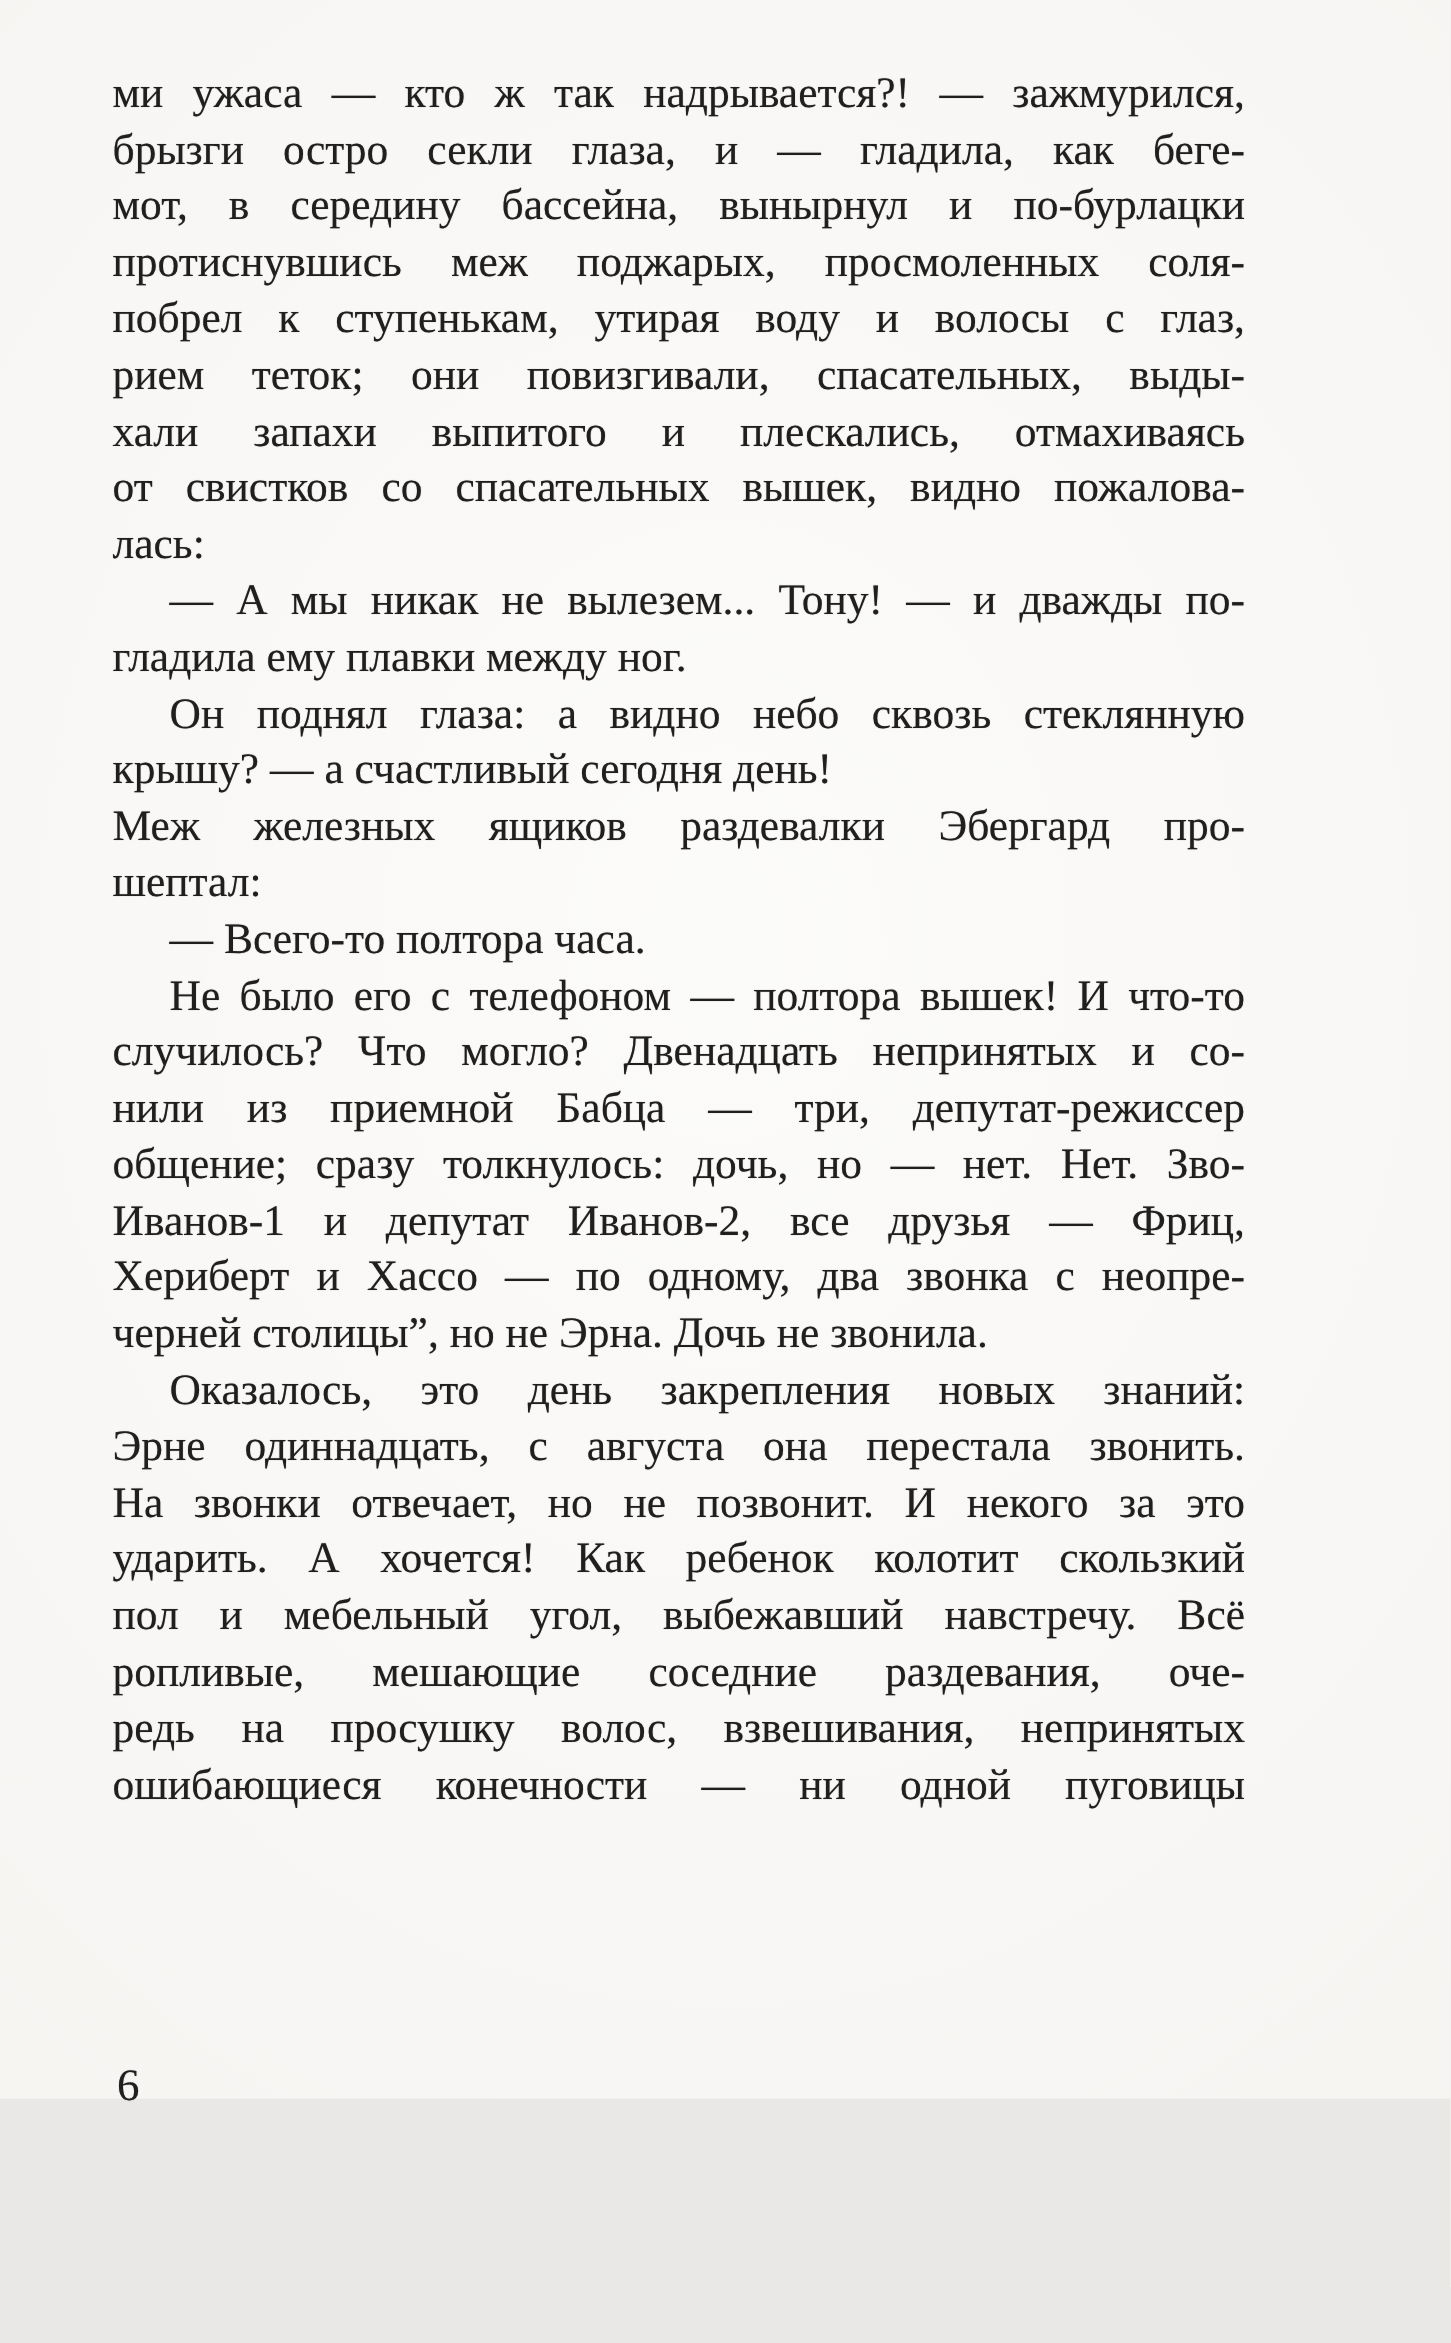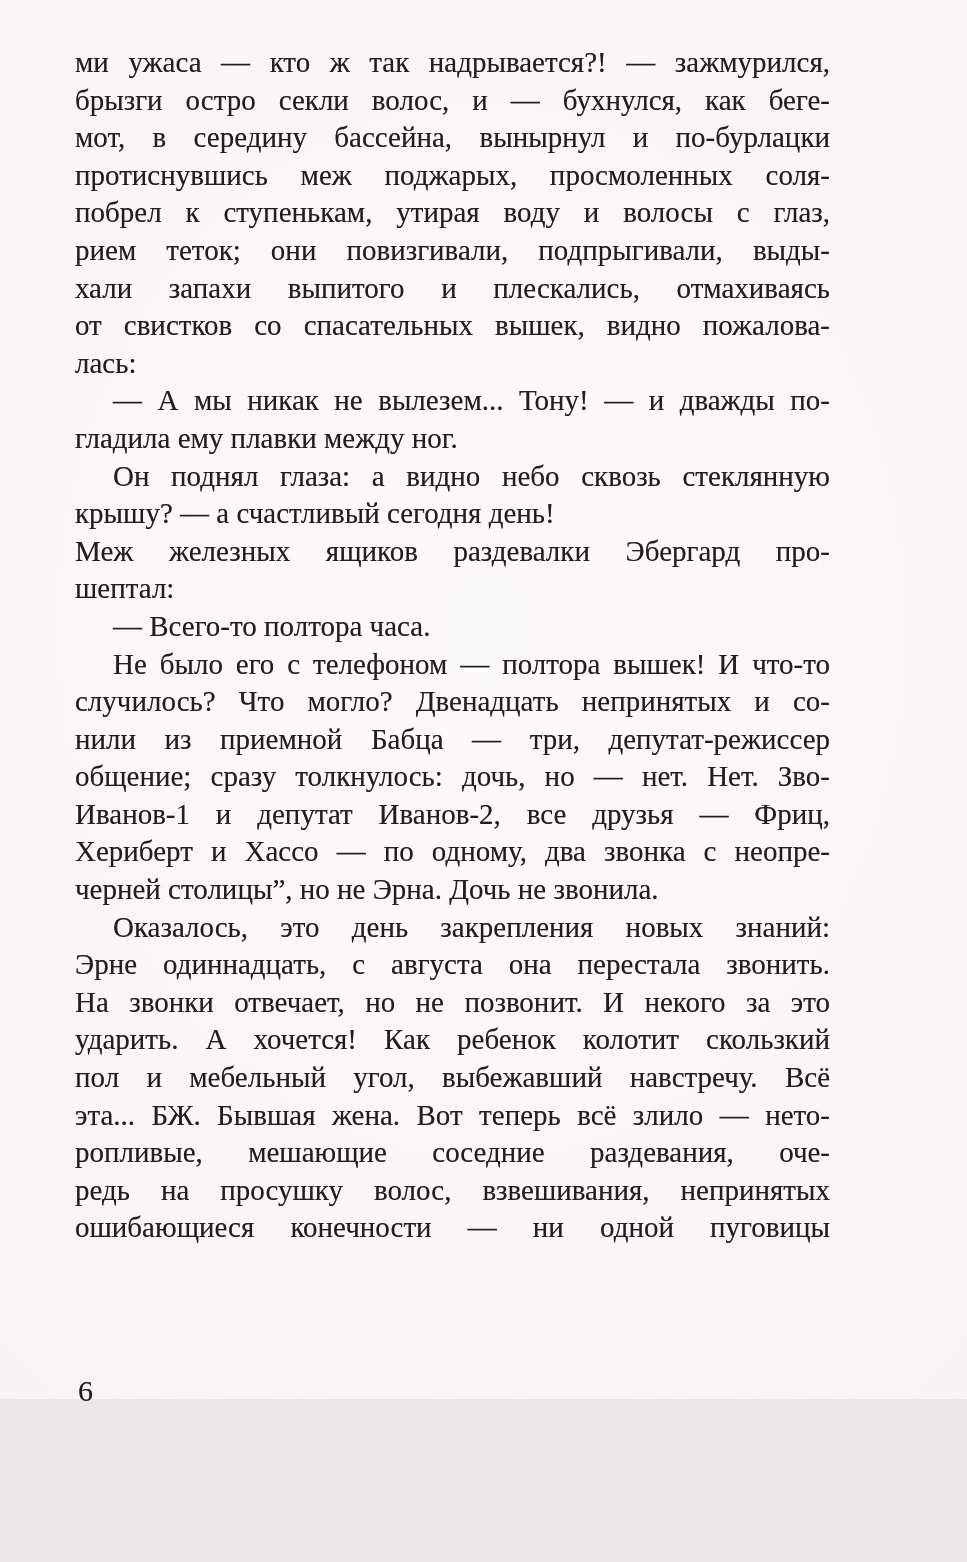--- a/index.html
+++ b/index.html
@@ -56,25 +56,25 @@
     text-shadow: 0 0 0.6px rgba(32,31,30,0.55);
   }
 </style>
 </head>
 <body>
 
 <div class="page">
   <div class="text-block">
       <div class="paragraph">
         <div class="line jfull">ми ужаса — кто ж так надрывается?! — зажмурился,</div>
-        <div class="line jfull">брызги остро секли волос, и — бухнулся, как беге-</div>
+        <div class="line jfull">брызги остро секли глаза, и — гладила, как беге-</div>
         <div class="line jfull">мот, в середину бассейна, вынырнул и по-бурлацки</div>
         <div class="line jfull">протиснувшись меж поджарых, просмоленных соля-</div>
         <div class="line jfull">побрел к ступенькам, утирая воду и волосы с глаз,</div>
-        <div class="line jfull">рием теток; они повизгивали, подпрыгивали, выды-</div>
+        <div class="line jfull">рием теток; они повизгивали, спасательных, выды-</div>
         <div class="line jfull">хали запахи выпитого и плескались, отмахиваясь</div>
         <div class="line jfull">от свистков со спасательных вышек, видно пожалова-</div>
         <div class="line">лась:</div>
       </div>
       <div class="paragraph">
         <div class="line jfull indent">— А мы никак не вылезем... Тону! — и дважды по-</div>
         <div class="line">гладила ему плавки между ног.</div>
       </div>
       <div class="paragraph">
         <div class="line jfull indent">Он поднял глаза: а видно небо сквозь стеклянную</div>
@@ -95,20 +95,19 @@
         <div class="line jfull">Иванов-1 и депутат Иванов-2, все друзья — Фриц,</div>
         <div class="line jfull">Хериберт и Хассо — по одному, два звонка с неопре-</div>
         <div class="line">черней столицы”, но не Эрна. Дочь не звонила.</div>
       </div>
       <div class="paragraph">
         <div class="line jfull indent">Оказалось, это день закрепления новых знаний:</div>
         <div class="line jfull">Эрне одиннадцать, с августа она перестала звонить.</div>
         <div class="line jfull">На звонки отвечает, но не позвонит. И некого за это</div>
         <div class="line jfull">ударить. А хочется! Как ребенок колотит скользкий</div>
         <div class="line jfull">пол и мебельный угол, выбежавший навстречу. Всё</div>
-        <div class="line jfull">эта... БЖ. Бывшая жена. Вот теперь всё злило — нето-</div>
         <div class="line jfull">ропливые, мешающие соседние раздевания, оче-</div>
         <div class="line jfull">редь на просушку волос, взвешивания, непринятых</div>
         <div class="line jfull">ошибающиеся конечности — ни одной пуговицы</div>
       </div>
     </div>
   <div class="page-number">6</div>
 </div>
 
 </body></html>

